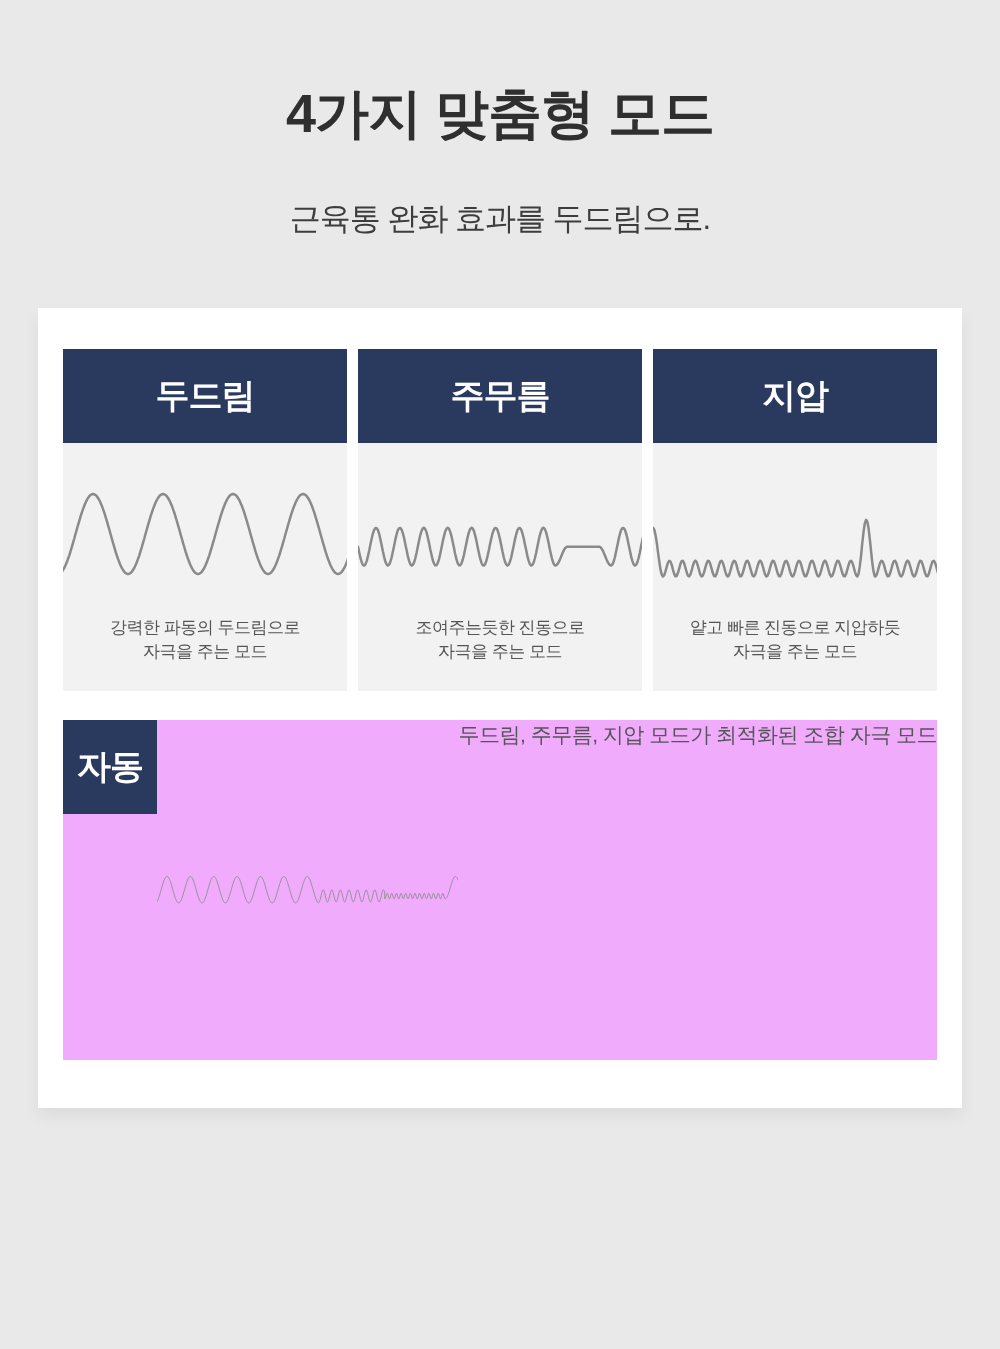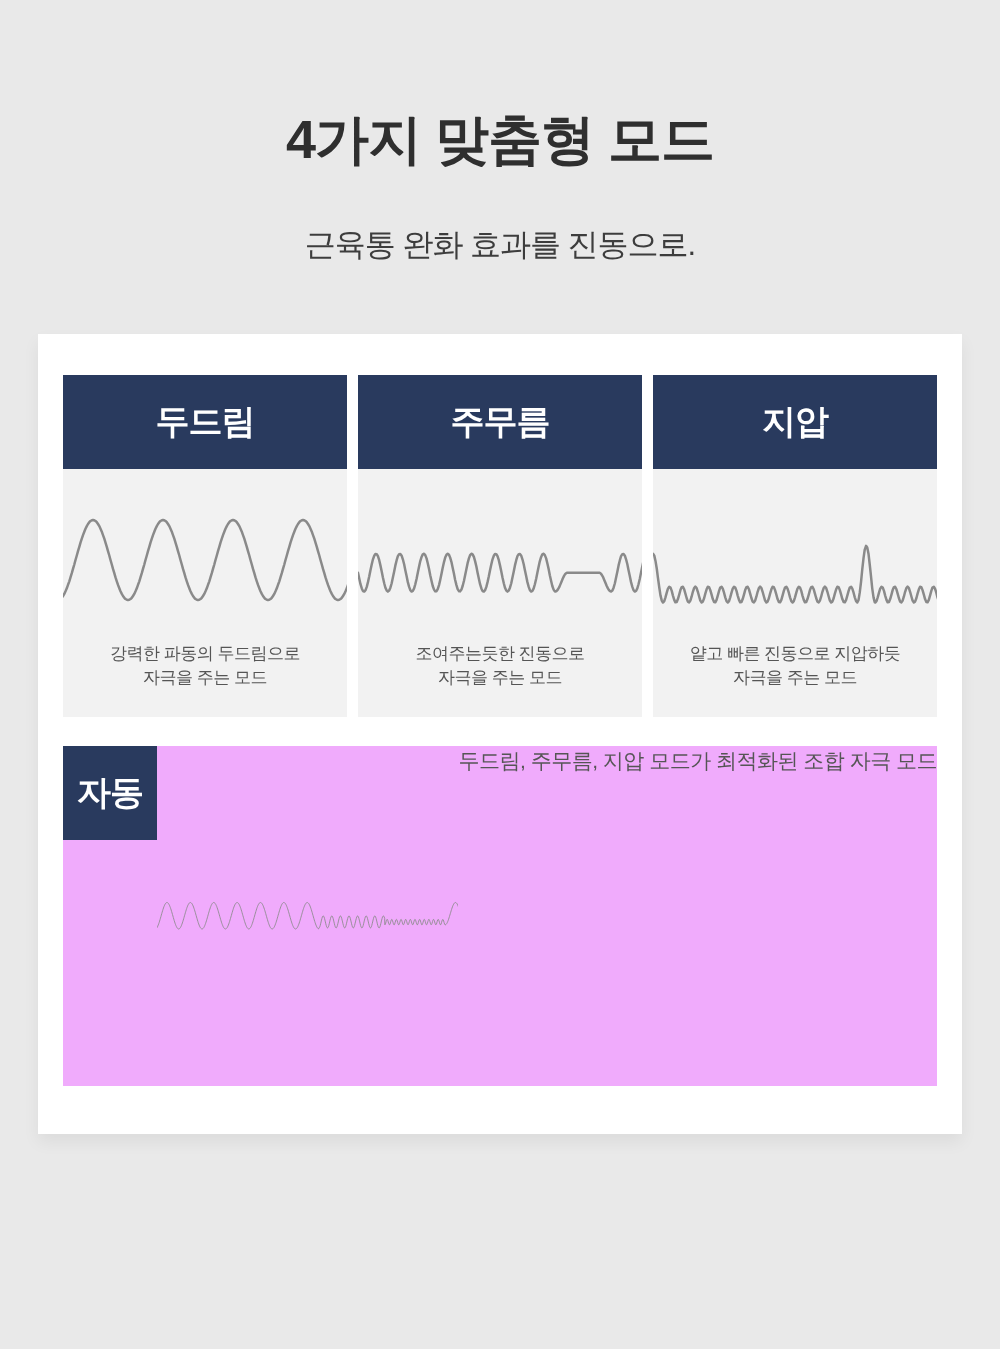--- a/index.html
+++ b/index.html
@@ -2,21 +2,21 @@
 <html><head>
 <meta charset="utf-8">
 <style>
   * { box-sizing: border-box; margin: 0; padding: 0; }
   html, body {
     width: 1000px; height: 1349px;
     background: #e9e9e9;
     font-family: "Liberation Sans", "DejaVu Sans", sans-serif;
     overflow: hidden;
   }
-  .hero { padding-top: 108px; text-align: center; }
+  .hero { padding-top: 82px; text-align: center; }
   .hero-title {
     font-size: 54px;
     font-weight: 800;
     color: #2f2f2f;
     letter-spacing: -1px;
     line-height: 1.15;
   }
   .hero-subtitle {
     margin-top: 44px;
     font-size: 31px;
@@ -76,21 +76,21 @@
     padding-bottom: 26px;
   }
   .mode-panel-wide .mode-desc { font-size: 21px; padding-bottom: 30px; }
 </style>
 </head>
 <body>
 
 <div class="hero">
   <h1 class="hero-title">4가지 맞춤형 모드</h1>
   <div class="hero-subtitle">
-    <div>근육통 완화 효과를 진동으로.</div>
+    <div>근육통 완화 효과를 두드림으로.</div>
   </div>
 </div>
 
 <div class="container">
 
   <div class="mode-row">
 
     <div class="mode-panel">
       <div class="mode-header">두드림</div>
       <div class="wave-wrap">

